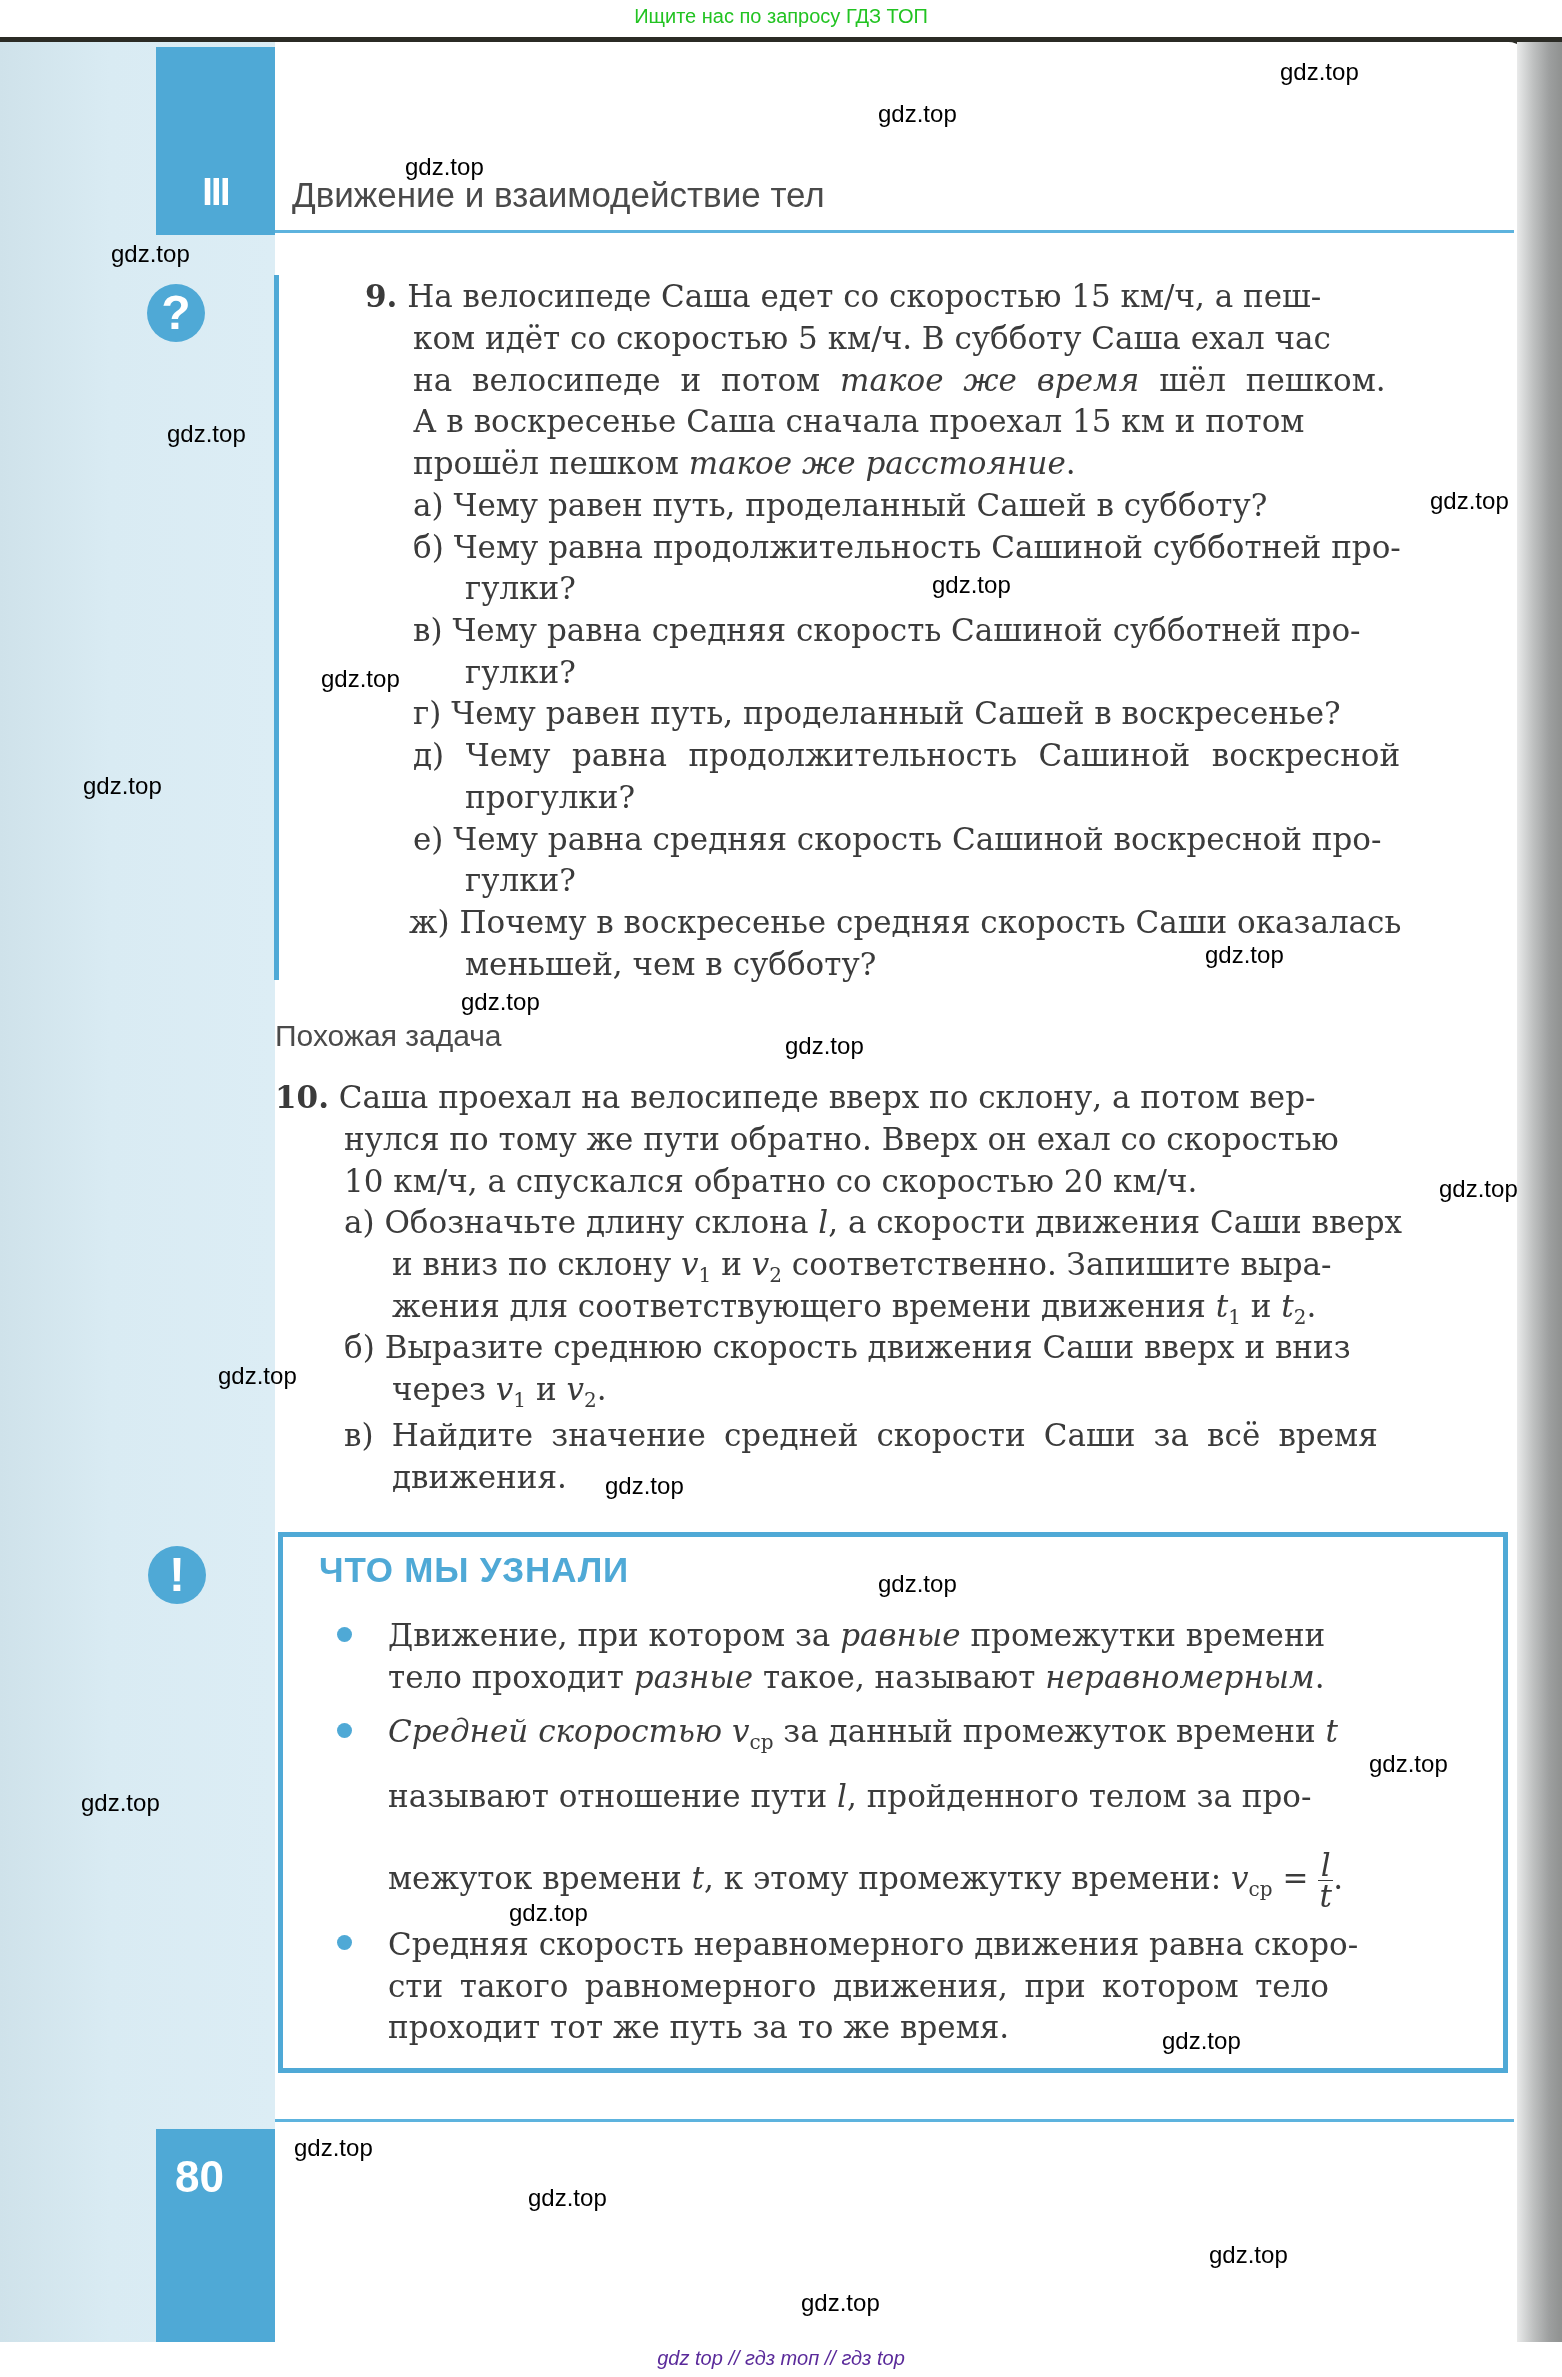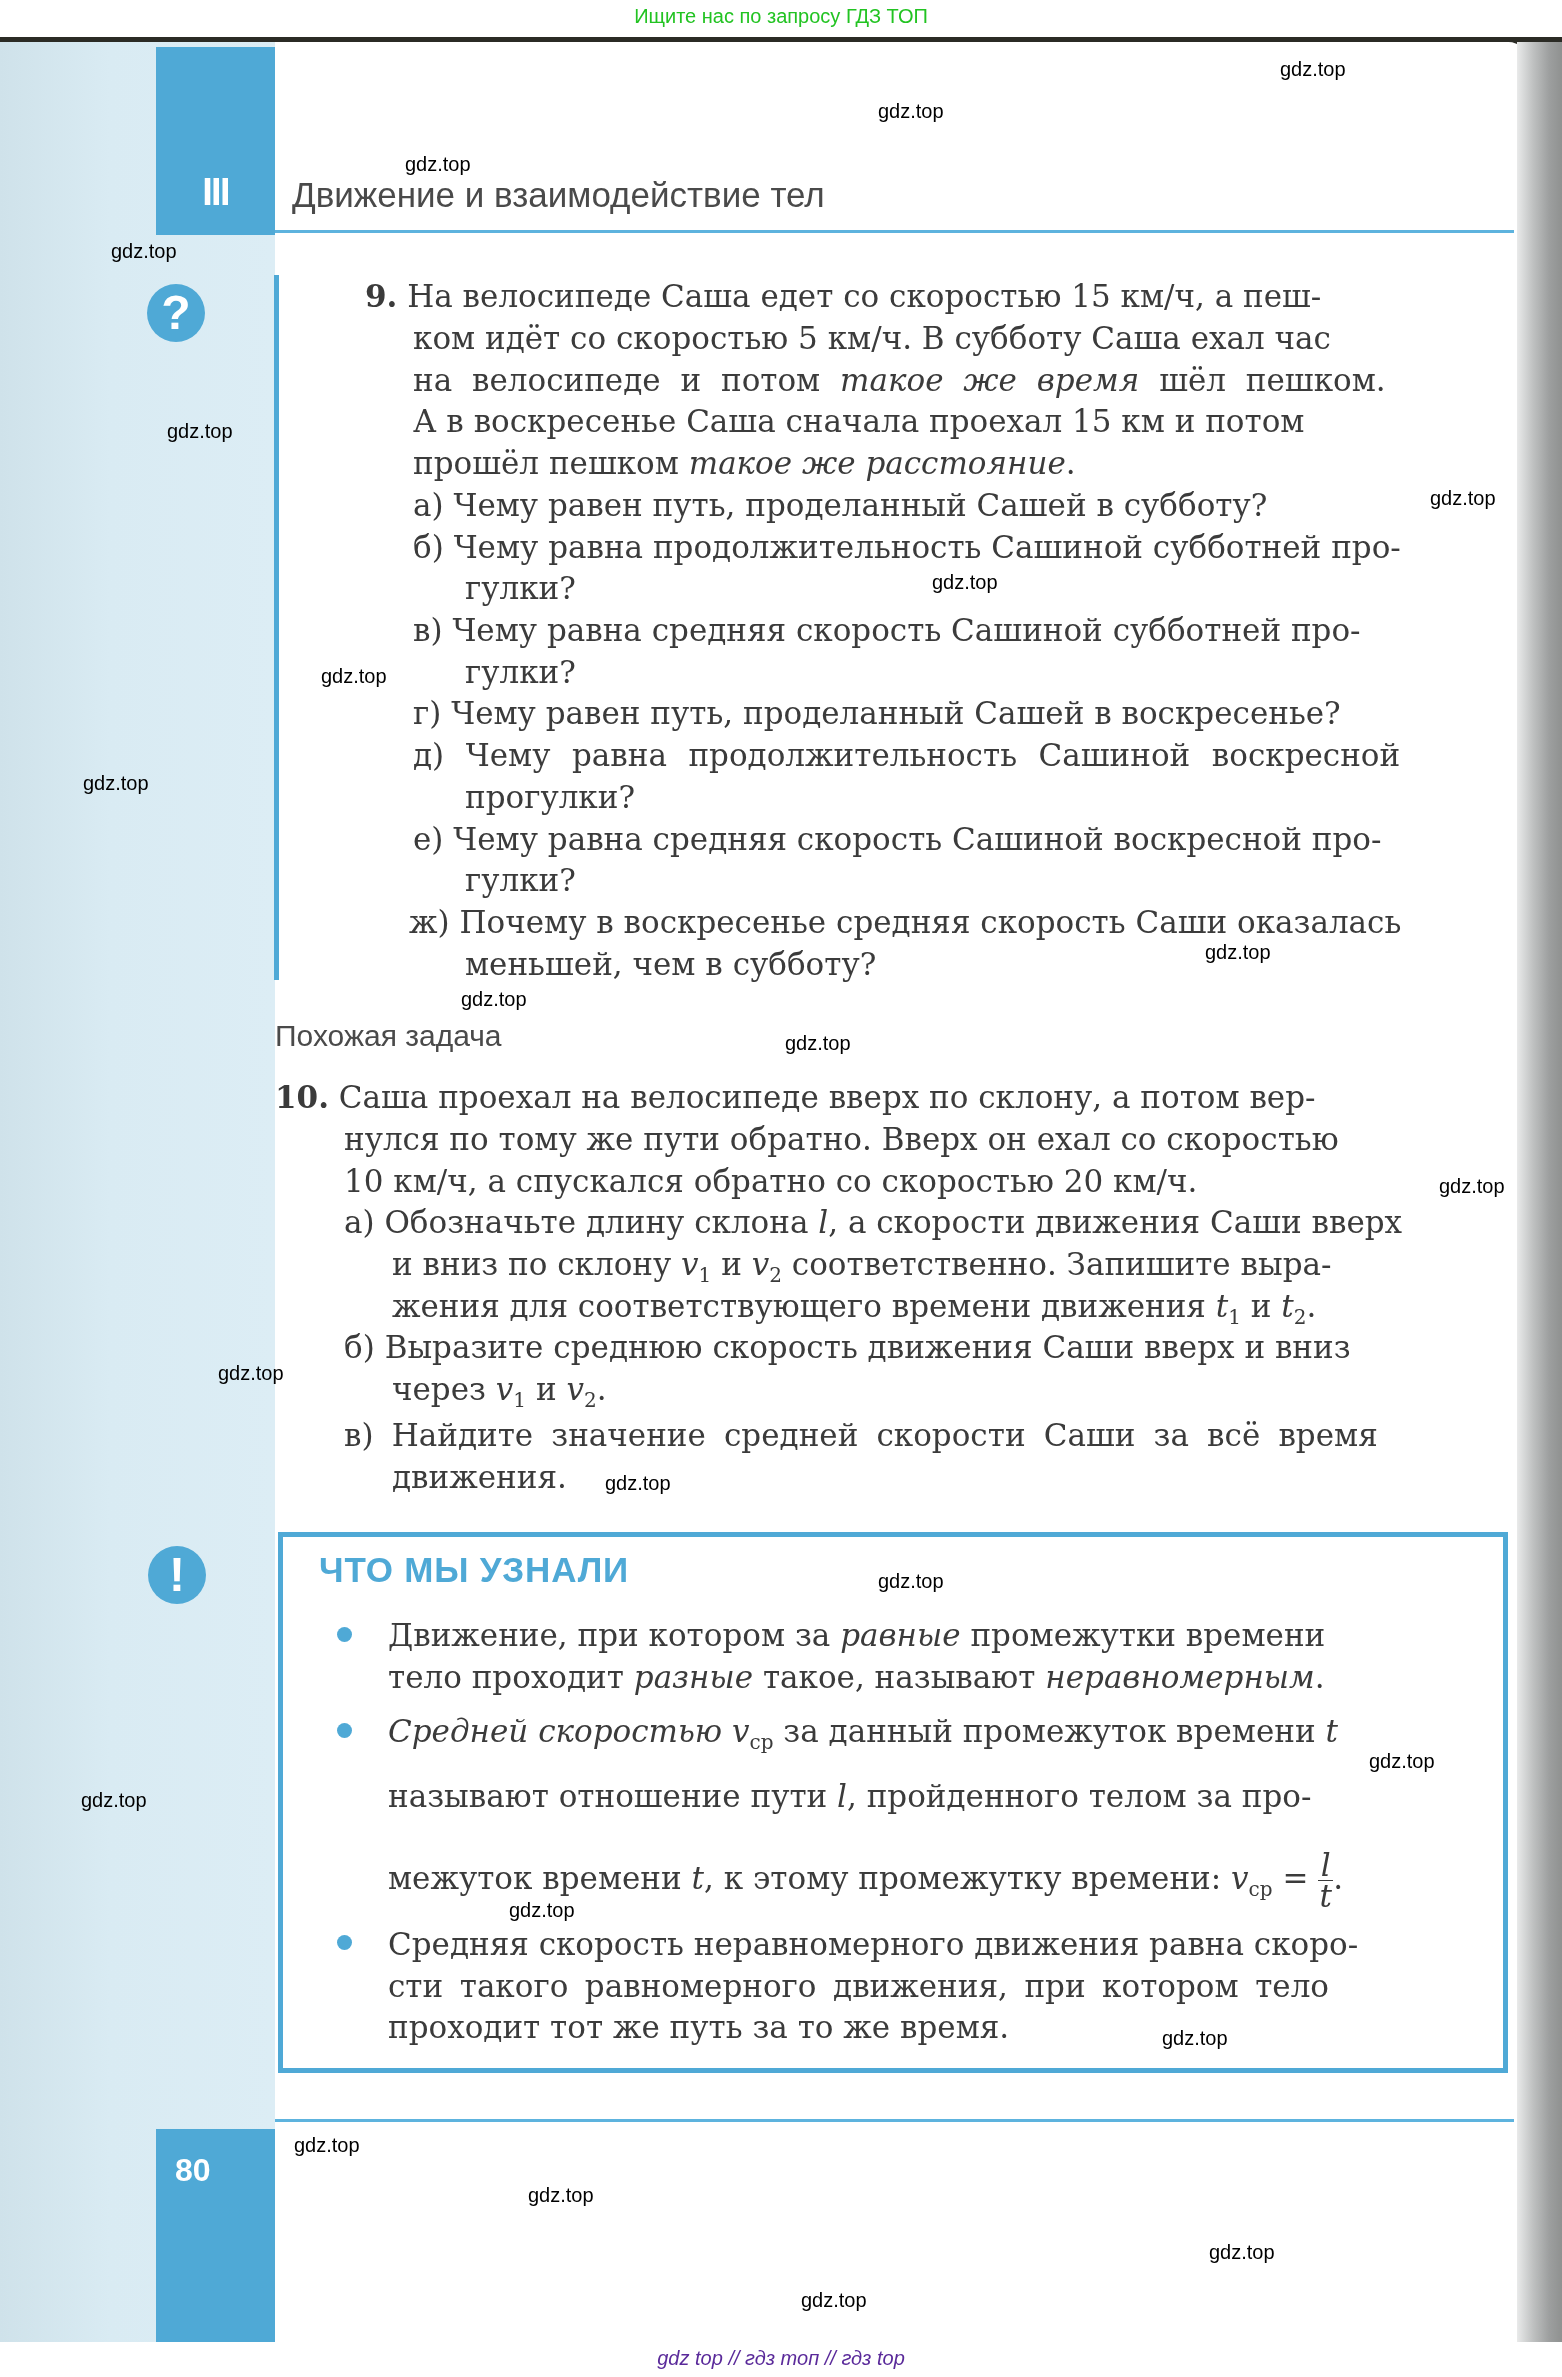--- a/index.html
+++ b/index.html
@@ -77,24 +77,24 @@
   .frac span { display:block; }
   .frac .bar { border-top:1.7px solid #3b3b3b; width:15px; margin:0 auto; height:0; }
   .bottom-rule {
     position:absolute; left:275px; top:2119px; width:1239px; height:3.3px; background:#5db3de;
   }
   .page-tab {
     position:absolute; left:156px; top:2129px; width:119px; height:214px; background:#4fa9d6;
   }
   .page-number {
     position:absolute; left:175px; top:2152px; width:83px;
-    font-family:"Liberation Sans", sans-serif; font-weight:bold; font-size:32px; color:#fff;
+    font-family:"Liberation Sans", sans-serif; font-weight:bold; font-size:44px; color:#fff;
   }
   .watermark {
-    position:absolute; font-family:"Liberation Sans", sans-serif; font-size:20px; color:#000;
+    position:absolute; font-family:"Liberation Sans", sans-serif; font-size:24px; color:#000;
   }
   .footer {
     position:absolute; left:0; top:2342px; width:1562px; height:35px; background:#fff;
     text-align:center; font-family:"Liberation Sans", sans-serif; font-size:20px; line-height:33px;font-style:italic;
   }
 </style>
 </head>
 <body>
 
 <div class="top-banner">

